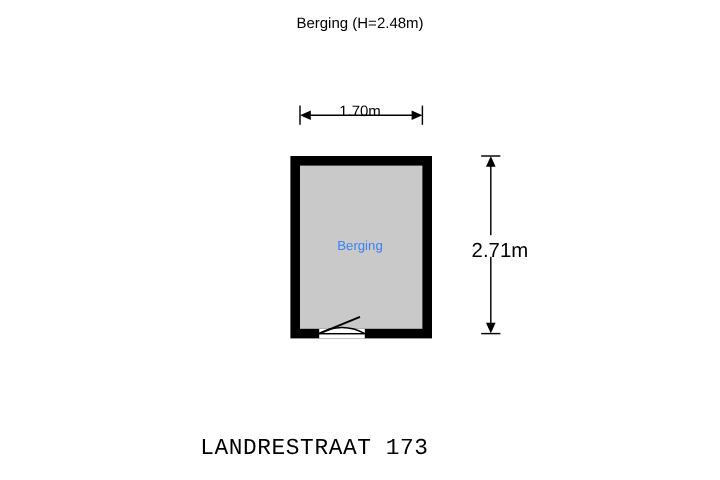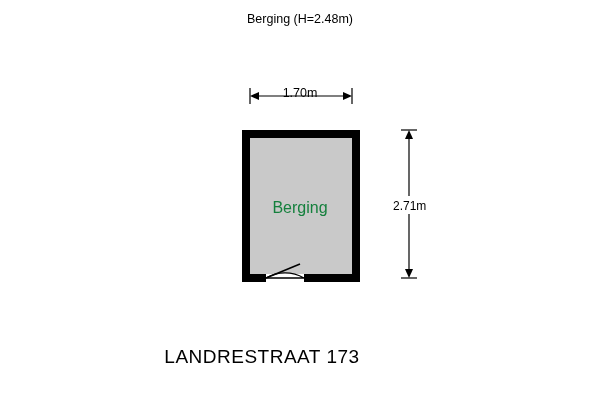--- a/index.html
+++ b/index.html
@@ -36,54 +36,55 @@
     top: 12px;
     width: 600px;
     text-align: center;
     font-size: 12.5px;
     color: #000;
   }
 
   
   #address {
     left: 0;
-    top: 346px;
+    top: 362px;
     width: 524px;
     text-align: center;
     font-size: 19px;
     letter-spacing: 0.5px;
     color: #000;
+    font-family: Liberation Mono, monospace;
   }
 
   
   #room-name {
     left: 240px;
     top: 199px;
     width: 120px;
     text-align: center;
-    font-size: 16px;
-    color: #15803d;
+    font-size: 11px;
+    color: #3b82f6;
   }
 
   
   #dim-width-text {
     left: 240px;
     top: 86px;
     width: 120px;
     text-align: center;
     font-size: 12.5px;
   }
 
   
   #dim-height-text {
     left: 393px;
     top: 199px;
     width: 60px;
     text-align: left;
-    font-size: 12px;
+    font-size: 17px;
   }
 </style>
 </head>
 <body>
 
 <svg id="floorplan" viewBox="0 0 600 400" xmlns="http://www.w3.org/2000/svg">
 
   <rect x="242" y="130" width="118" height="152" fill="#000000"></rect>
 
   <rect x="250" y="138" width="102" height="136" fill="#c9c9c9"></rect>

